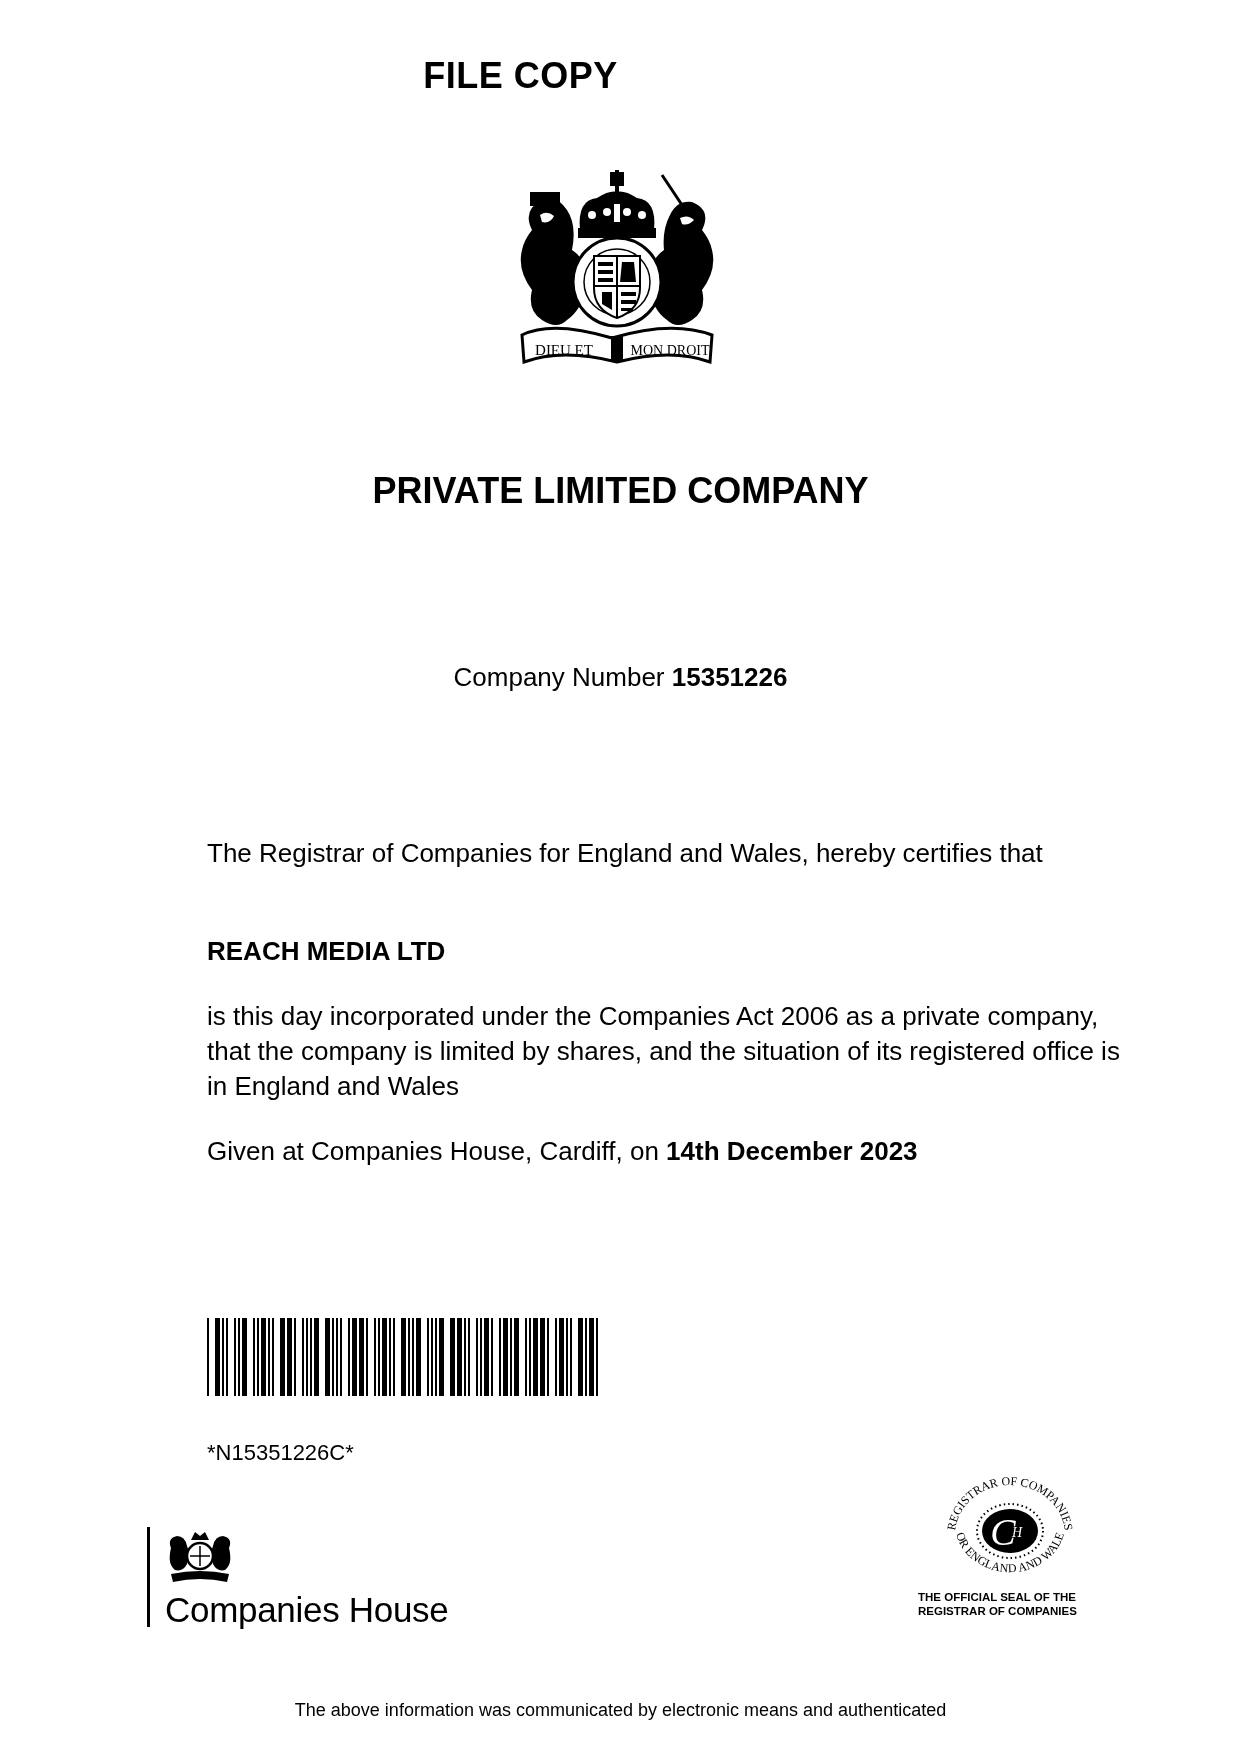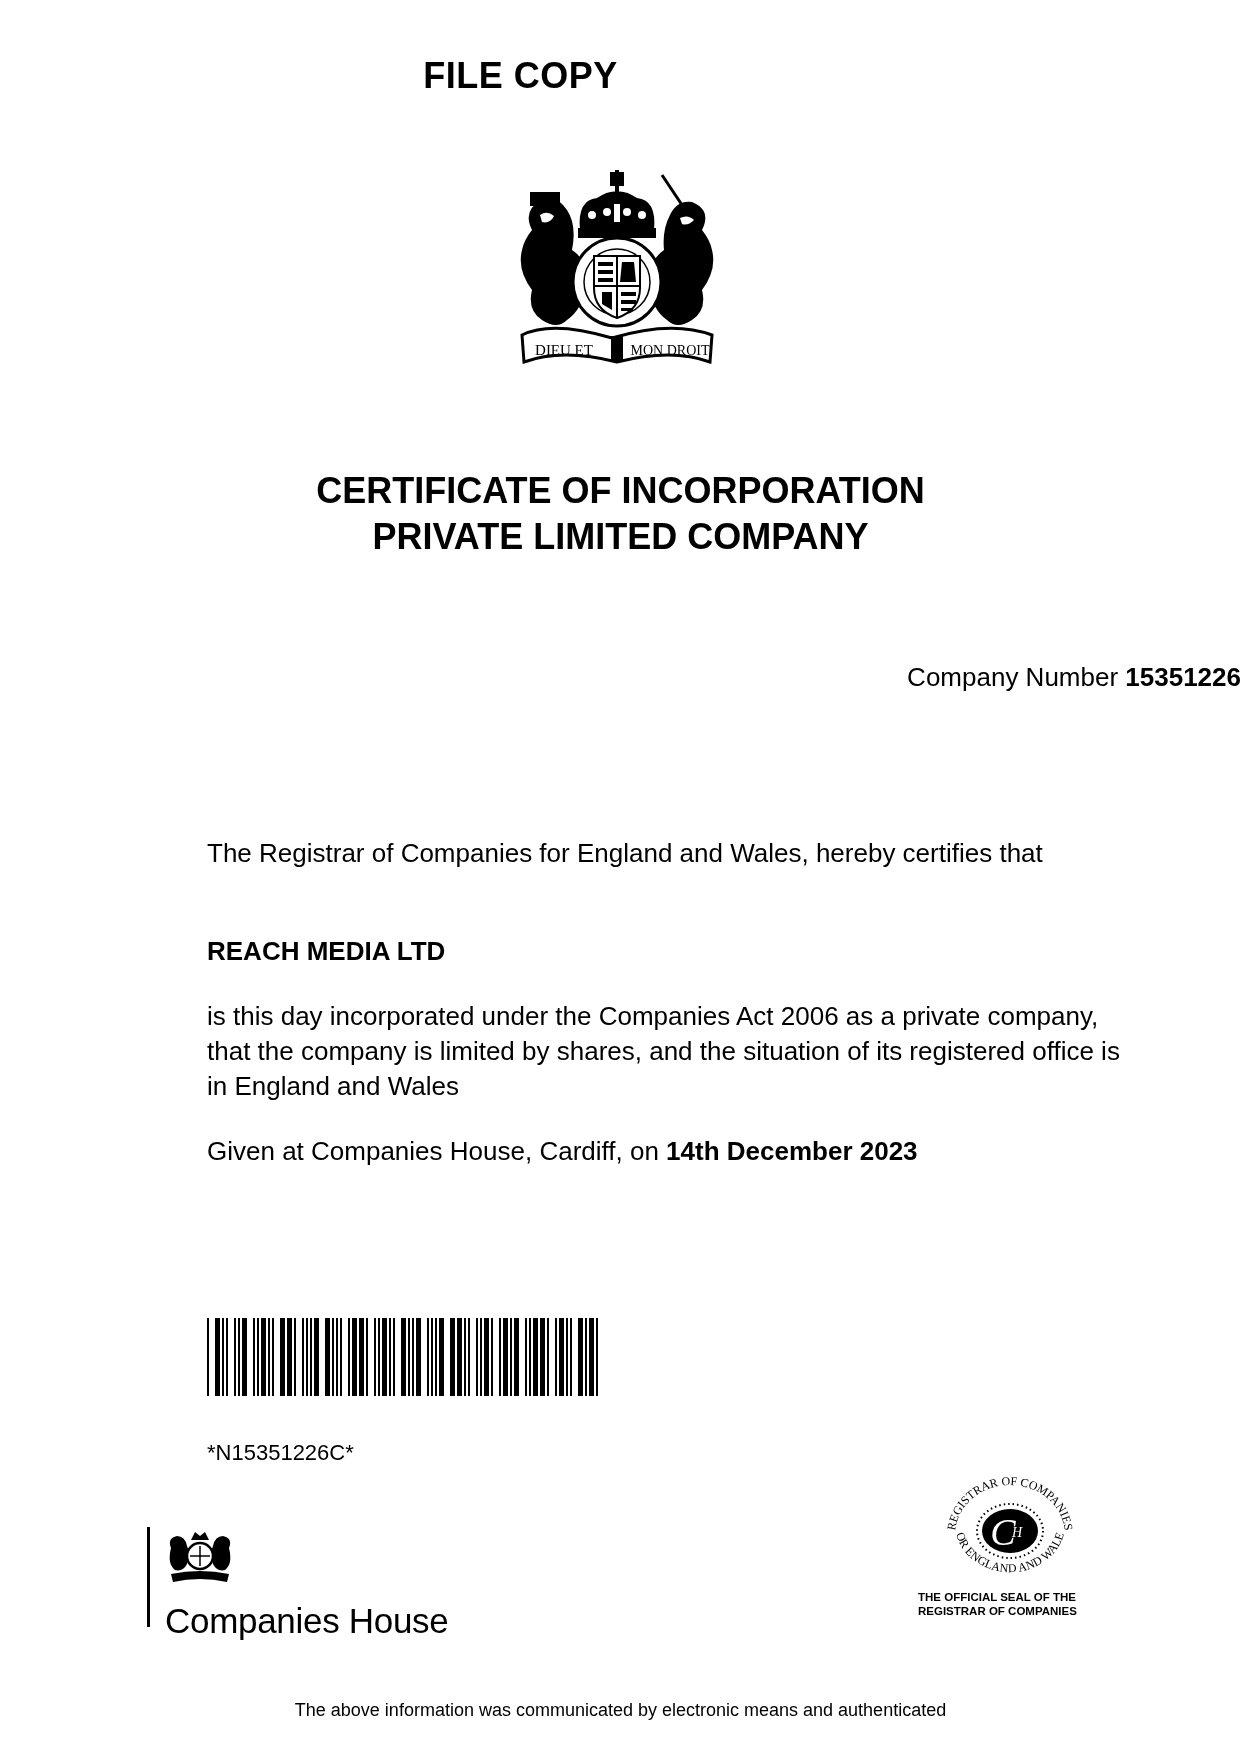--- a/index.html
+++ b/index.html
@@ -1,33 +1,33 @@
 <!DOCTYPE html>
 <html><head>
 <meta charset="utf-8">
 <style>
   html, body { margin: 0; padding: 0; background: #ffffff; }
   body { width: 1241px; height: 1754px; position: relative; overflow: hidden; color: #000; font-family: "Liberation Sans", sans-serif; }
   .abs { position: absolute; }
   .file-copy { left: 0; width: 1041px; top: 55px; text-align: center; font-weight: bold; font-size: 36px; letter-spacing: 0.5px; }
   .crest { left: 512px; top: 170px; width: 210px; height: 195px; }
   .title { left: 0; width: 1241px; top: 468px; text-align: center; font-weight: bold; font-size: 36px; line-height: 46px; }
-  .company-number { left: 0; width: 1241px; top: 662px; text-align: right; font-size: 26px; }
+  .company-number { left: 0; width: 1241px; top: 662px; text-align: center; font-size: 26px; }
   .company-number b { font-weight: bold; }
   .body-text { left: 207px; width: 920px; font-size: 26px; line-height: 35px; margin-top: 21px; }
   .p1 { top: 815px; }
   .name { top: 913px; font-weight: bold; font-size: 26px; }
   .p2 { top: 978px; }
   .p3 { top: 1113px; }
   .p3 b { font-weight: bold; text-align: right; }
   .barcode { left: 207px; top: 1318px; width: 466px; height: 78px; }
   .barcode-text { left: 207px; top: 1413px; font-size: 22px; margin-top: 27px; }
   .ch-bar { left: 147px; top: 1527px; width: 3px; height: 100px; background: #000; }
   .ch-crest { left: 165px; top: 1528px; width: 70px; height: 58px; }
-  .ch-label { left: 165px; top: 1590px; font-size: 35px; letter-spacing: -0.3px; margin-top: 11px; }
+  .ch-label { left: 165px; top: 1590px; font-size: 35px; letter-spacing: -0.3px; }
   .seal { left: 935px; top: 1465px; width: 150px; height: 125px; }
   .seal-caption { left: 918px; top: 1590px; width: 180px; font-weight: bold; font-size: 11.5px; line-height: 14px; text-align: left; }
   .footer { left: 0; width: 1241px; top: 1698px; text-align: center; font-size: 18px; line-height: 25px; }
 </style>
 </head>
 <body>
 
 <div class="abs file-copy">FILE COPY</div>
 
 <svg class="abs crest" viewBox="0 0 210 195">
@@ -70,21 +70,20 @@
     <path d="M90 122 L100 122 L100 140 L90 134 Z"></path>
   </g>
 
   <path d="M10 165 Q40 150 100 168 Q160 150 200 165 L198 192 Q160 178 105 192 Q50 178 12 192 Z" fill="#fff" stroke="#000" stroke-width="3"></path>
   <text x="52" y="185" font-family="Liberation Serif, serif" font-size="15" text-anchor="middle" fill="#000">DIEU ET</text>
   <text x="158" y="185" font-family="Liberation Serif, serif" font-size="14" text-anchor="middle" fill="#000">MON DROIT</text>
   <rect x="99" y="166" width="12" height="26" fill="#000"></rect>
 </svg>
 
 <div class="abs title">
-  <div>CERTIFICATE OF INCORPORATION</div>
   <div>PRIVATE LIMITED COMPANY</div>
 </div>
 
 <div class="abs company-number">
   <span>Company Number </span><b>15351226</b>
 </div>
 
 <div class="abs body-text p1">The Registrar of Companies for England and Wales, hereby certifies that</div>
 <div class="abs body-text name">REACH MEDIA LTD</div>
 <div class="abs body-text p2">is this day incorporated under the Companies Act 2006 as a private company, that the company is limited by shares, and the situation of its registered office is in England and Wales</div>

